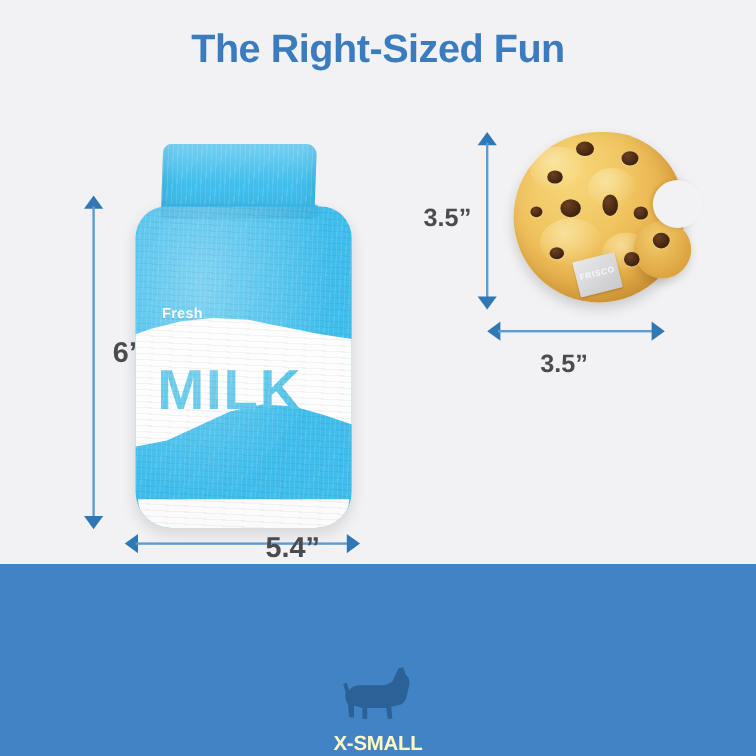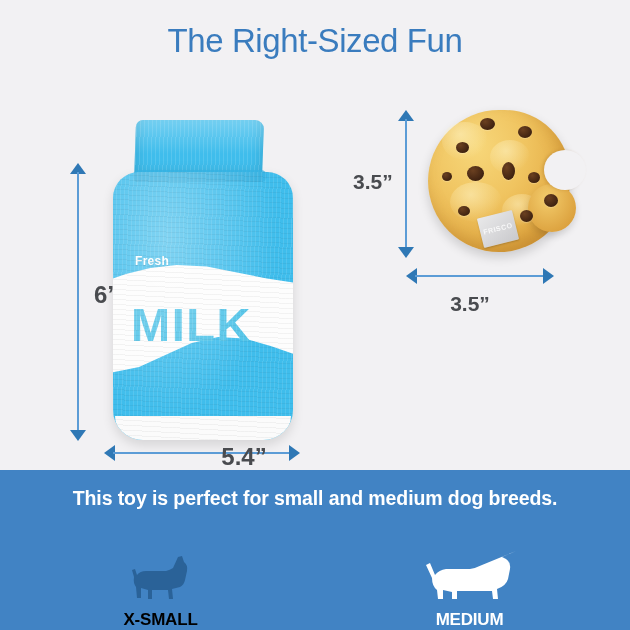--- a/index.html
+++ b/index.html
@@ -7,21 +7,21 @@
   body {
     font-family:"Liberation Sans", sans-serif;
     background:#f2f1f3;
     position:relative;
   }
 
   
   #title {
     position:absolute; top:22px; left:0; width:630px;
     text-align:center;
-    font-size:33px; font-weight:normal;
+    font-size:33px; font-weight:bold;
     letter-spacing:-0.4px;
     color:#3a7cbe;
   }
 
   
   #stage { position:absolute; top:70px; left:0; width:630px; height:400px; }
 
   
   #milk-group { position:absolute; left:58px; top:45px; width:290px; height:360px; }
 
@@ -196,21 +196,21 @@
   .size-item {
     flex:1 1 0; display:flex; flex-direction:column;
     align-items:center; justify-content:flex-end; height:100%;
   }
   .size-art { display:flex; align-items:flex-end; justify-content:center; height:62px; }
   .size-art svg { display:block; }
   .size-label {
     margin-top:7px; font-size:17px; font-weight:bold; letter-spacing:-0.2px;
   }
   .size-item.on  .size-label { color:#ffffff; }
-  .size-item.off .size-label { color:#000000; }
+  .size-item.off .size-label { color:#fef9c3; }
 </style>
 </head>
 <body>
 
 <div id="title">The Right-Sized Fun</div>
 
 <div id="stage">
 
   <div id="milk-group">
 
@@ -279,43 +279,31 @@
     <div class="dim-h" style="left:56px; top:158px; width:148px;">
       <div class="head left"></div>
       <div class="line"></div>
       <div class="head right"></div>
     </div>
     <div class="dim-label" id="cookie-h-label">3.5”</div>
   </div>
 </div>
 
 <div id="banner">
-  <div id="banner-text">This toy is perfect for small and medium dog breeds.</div>
 
   <div id="size-row">
 
     <div class="size-item off">
       <div class="size-art">
         <svg width="74" height="50" viewBox="0 0 74 50" fill="#2a6298" aria-hidden="true">
           <path d="M54 4 L49 15 Q46 17 42 18 L22 18 Q16 18 13 22 L11 16 L8 17 L10 24
                    Q9 30 12 34 L13 45 L17 45 L17 35 L24 37 L24 46 L28 46 L28 37 L44 37
                    L45 46 L49 46 L48 36 L56 34 Q60 32 61 27 L63 18 Q64 12 60 9 L58 3 Z"></path>
         </svg>
       </div>
       <div class="size-label">X-SMALL</div>
     </div>
 
 
-    <div class="size-item on">
-      <div class="size-art">
-        <svg width="96" height="54" viewBox="0 0 96 54" fill="#ffffff" aria-hidden="true">
-          <path d="M94 2 L60 16 Q54 19 48 20 L24 20 Q17 21 13 26 L8 14 L4 16 L10 29
-                   Q10 37 15 41 L16 50 L21 50 L21 41 L30 43 L30 50 L35 50 L35 42
-                   L70 42 L71 50 L76 50 L75 40 Q84 37 86 30 L88 20 Q89 13 84 10
-                   L80 8 Z"></path>
-        </svg>
-      </div>
-      <div class="size-label">MEDIUM</div>
-    </div>
 
 
   </div>
 </div>
 
 </body></html>

